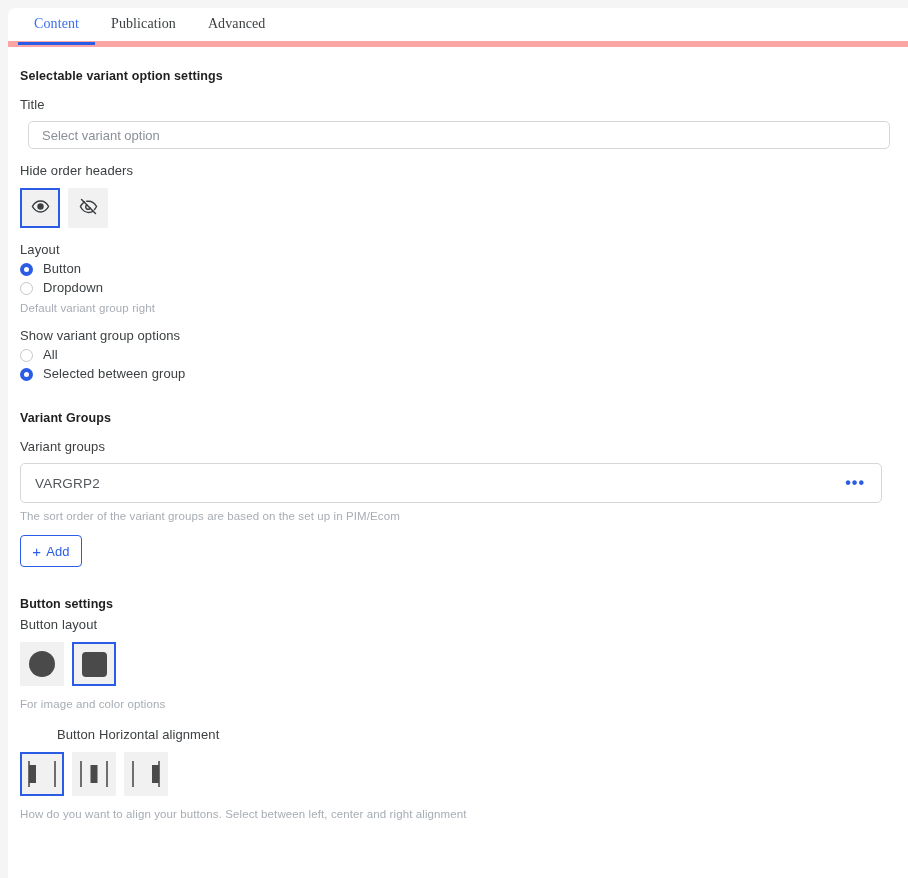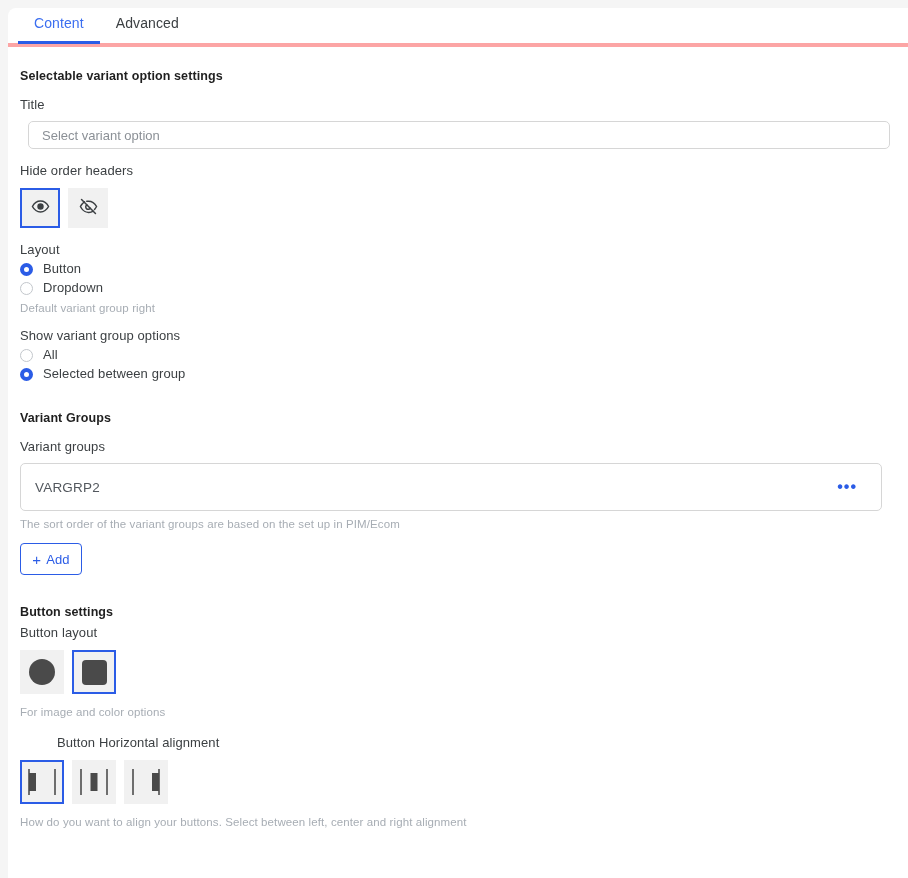--- a/index.html
+++ b/index.html
@@ -25,25 +25,26 @@
     border-top-left-radius: 8px;
     border-top-right-radius: 0px;
     box-sizing: border-box;
     overflow: hidden;
   }
 
   
   .tabs {
     position: relative;
     height: 39px;
-    border-bottom: 4px solid #fca5a5;
+    border-bottom: 6px solid #fca5a5;
     padding-left: 10px;
     box-sizing: border-box;
     display: flex;
-    align-items: flex-end;
+    align-items: center;
+    font-family: Liberation Serif, serif;
   }
   .tab {
     font-size: 14px;
     color: #3c4043;
     padding: 11px 16px 0 16px;
     height: 39px;
     box-sizing: border-box;
     cursor: pointer;
     letter-spacing: 0.1px;
     position: relative;
@@ -152,29 +153,29 @@
   }
   .radio-label {
     font-size: 13px;
     color: #3c4043;
     letter-spacing: 0.1px;
   }
 
   
   .vg-input {
     margin-top: 9px;
-    height: 48px;
+    height: 40px;
     width: 862px;
     border: 1px solid #d6d6d6;
     border-radius: 5px;
     background: #fff;
     box-sizing: border-box;
     display: flex;
     align-items: center;
-    padding: 0 24px 0 14px;
+    padding: 0 16px 0 14px;
     justify-content: space-between;
   }
   .vg-value {
     font-size: 13.5px;
     color: #53585e;
     letter-spacing: 0.2px;
   }
   .dots {
     color: #2b5ce6;
     font-size: 16px;
@@ -255,20 +256,23 @@
 </head>
 <body>
 
 <div class="card">
 
   <div class="tabs">
     <div class="tab active">
       <span>Content</span>
     </div>
     <div class="tab">
+      <span>Publication</span>
+    </div>
+    <div class="tab">
       <span>Advanced</span>
     </div>
   </div>
 
   <div class="body">
 
     <div class="section-title">Selectable variant option settings</div>
 
     <div class="field-label">Title</div>
 

